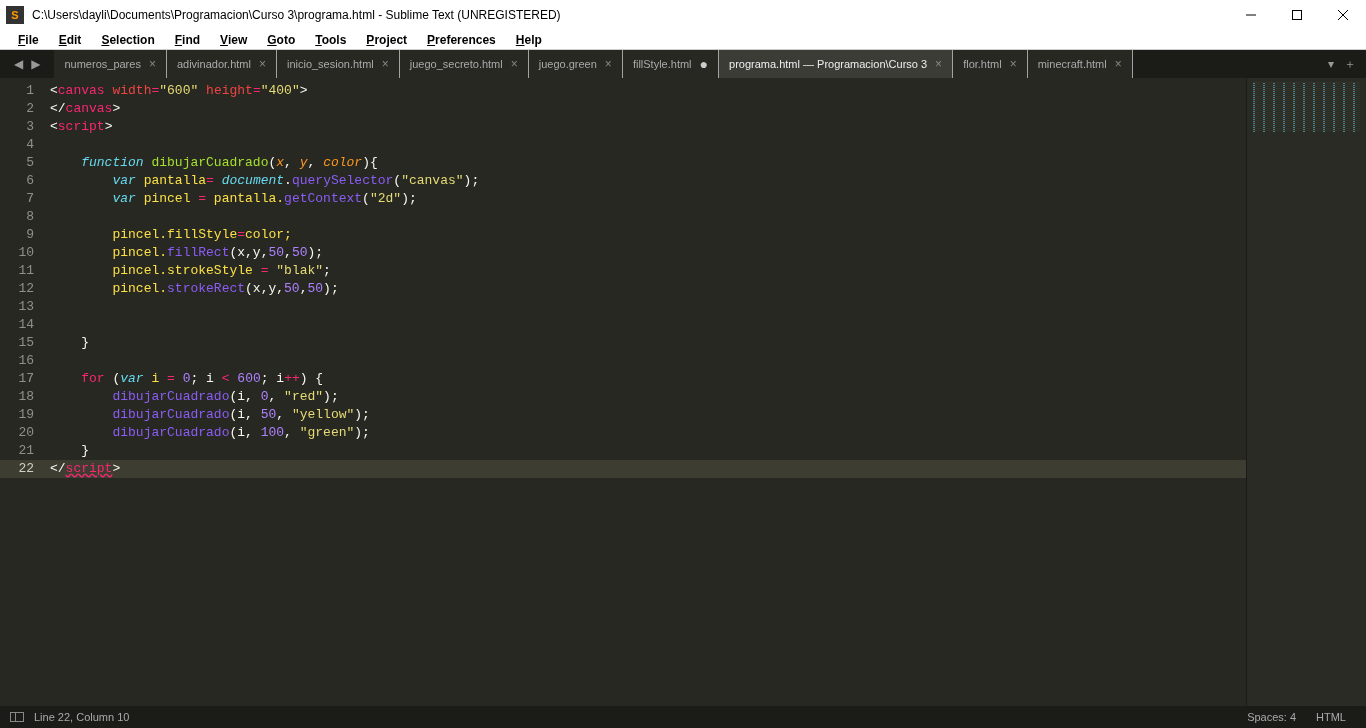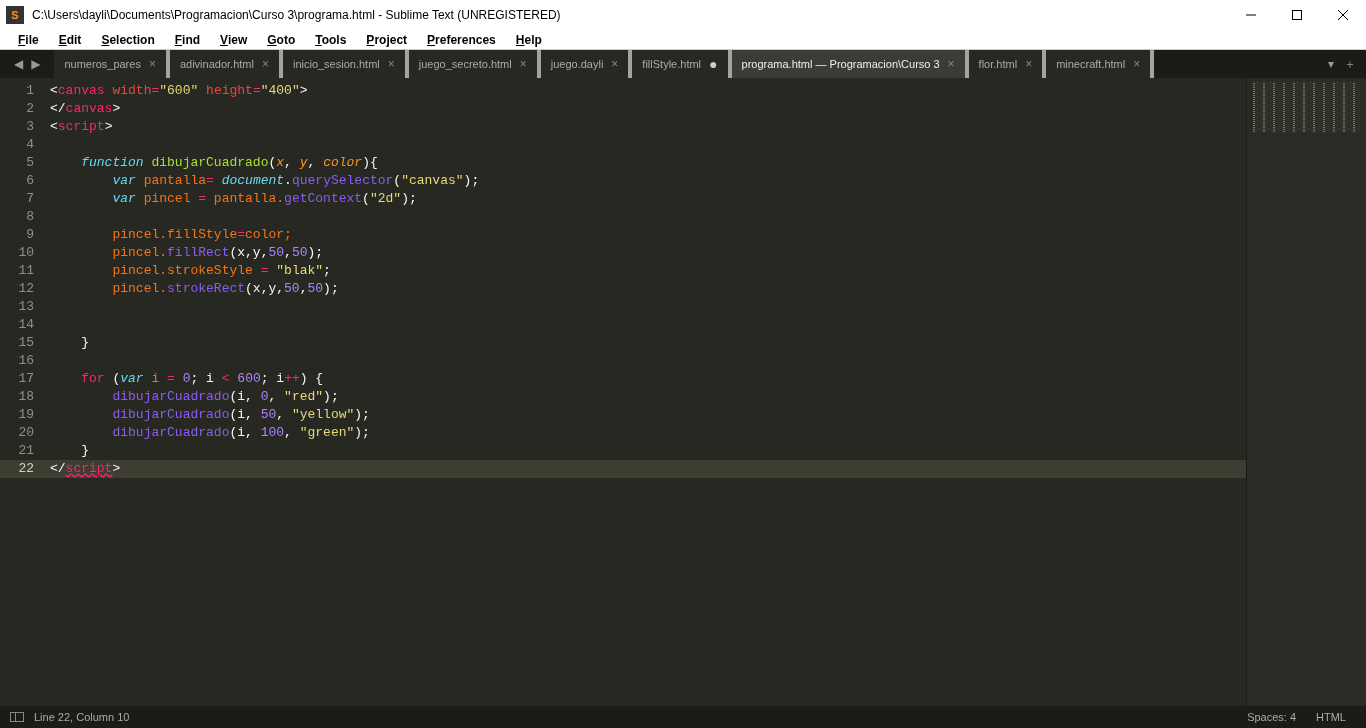--- a/index.html
+++ b/index.html
@@ -61,21 +61,21 @@
 .nav-arrows {
   display:flex; align-items:center; gap:8px;
   padding:0 14px; color:#999;
 }
 .nav-arrows span { font-size:12px; }
 .tabs { display:flex; flex:1; overflow:hidden; }
 .tab {
   display:flex; align-items:center;
   padding: 0 10px;
   background:#272822;
-  border-right:4px solid #a3a3a3;
+  border-right:1px solid #a3a3a3;
   color:#aaa;
   font-size:11px;
   gap:8px;
   max-width:260px;
   white-space:nowrap;
 }
 .tab.active {
   background:#3b3c36;
   color:#eee;
 }
@@ -124,21 +124,21 @@
 .c-str { color:#e6db74; }
 .c-pun { color:#f8f8f2; }
 .c-kw { color:#66d9ef; font-style:italic; }
 .c-kw2 { color:#f92672; }
 .c-fn { color:#a6e22e; }
 .c-param { color:#fd971f; font-style:italic; }
 .c-obj { color:#66d9ef; font-style:italic; }
 .c-call { color:#8b5cf6; }
 .c-num { color:#ae81ff;text-align:right; }
 .c-op { color:#f92672; }
-.c-wh { color:#f97316;margin-top:28px; }
+.c-wh { color:#fde047;margin-top:28px; }
 .c-err { text-decoration: underline wavy #f92672; }
 
 .minimap {
   width:120px;
   background:#2a2b24;
   position:relative;
   border-left:1px solid #1b1c17;
 }
 .minimap .preview {
   position:absolute; top:4px; left:6px; right:6px;
@@ -217,21 +217,21 @@
       </div>
       <div class="tab">
         <span>inicio_sesion.html</span>
         <span class="close">×</span>
       </div>
       <div class="tab">
         <span>juego_secreto.html</span>
         <span class="close">×</span>
       </div>
       <div class="tab">
-        <span>juego.dayli</span>
+        <span>juego.green</span>
         <span class="close">×</span>
       </div>
       <div class="tab">
         <span>fillStyle.html</span>
         <span class="dirty">●</span>
       </div>
       <div class="tab active">
         <span>programa.html — Programacion\Curso 3</span>
         <span class="close">×</span>
       </div>

